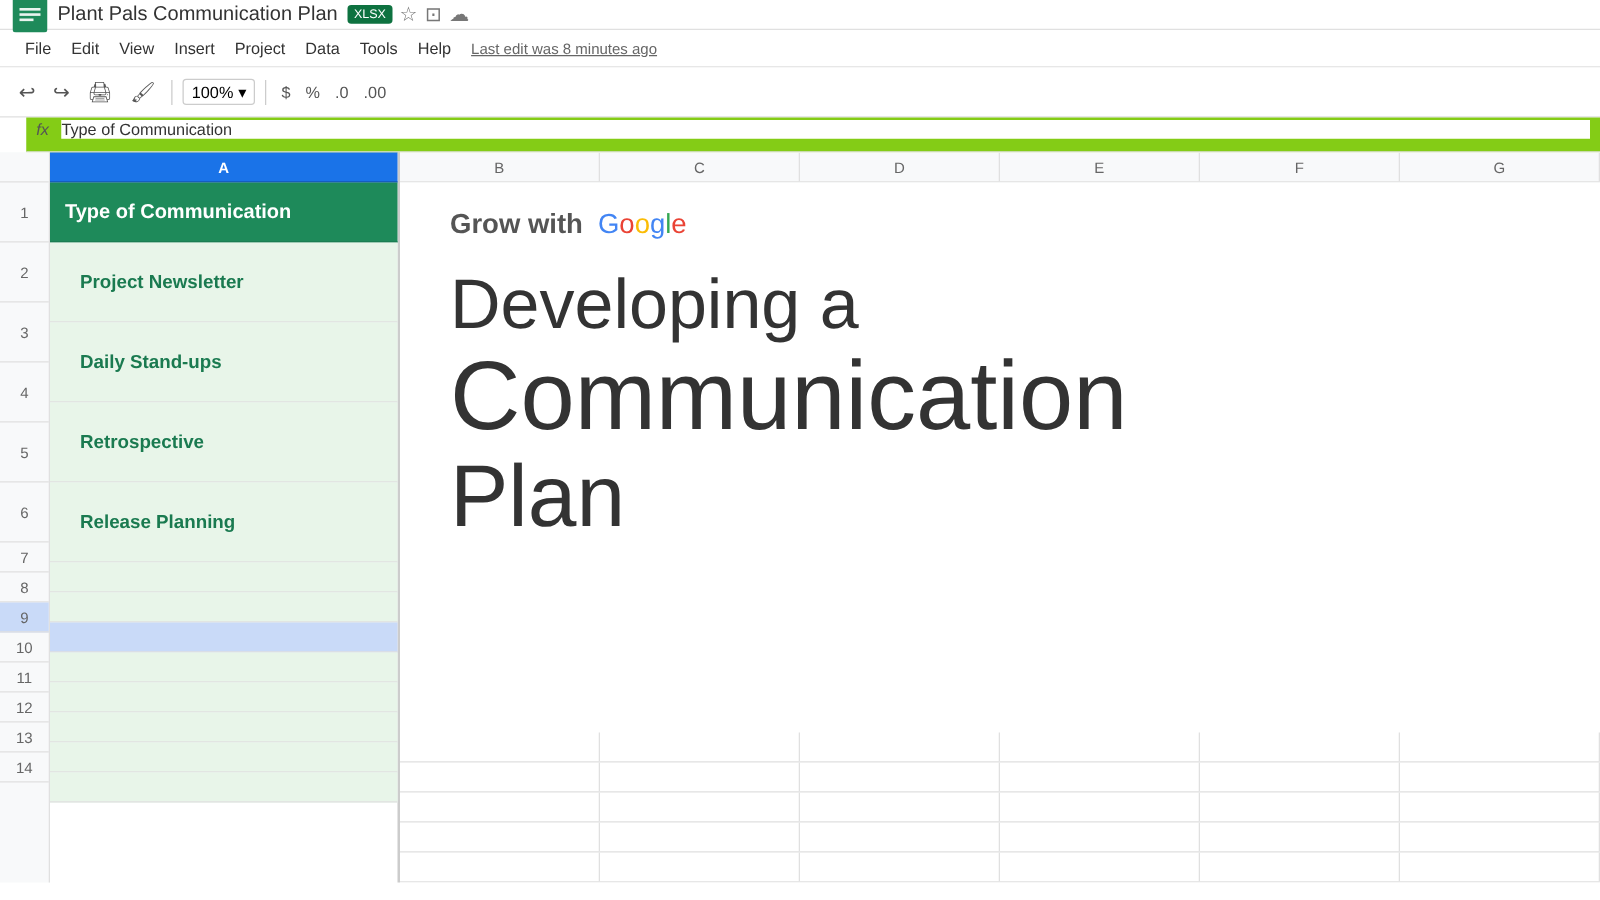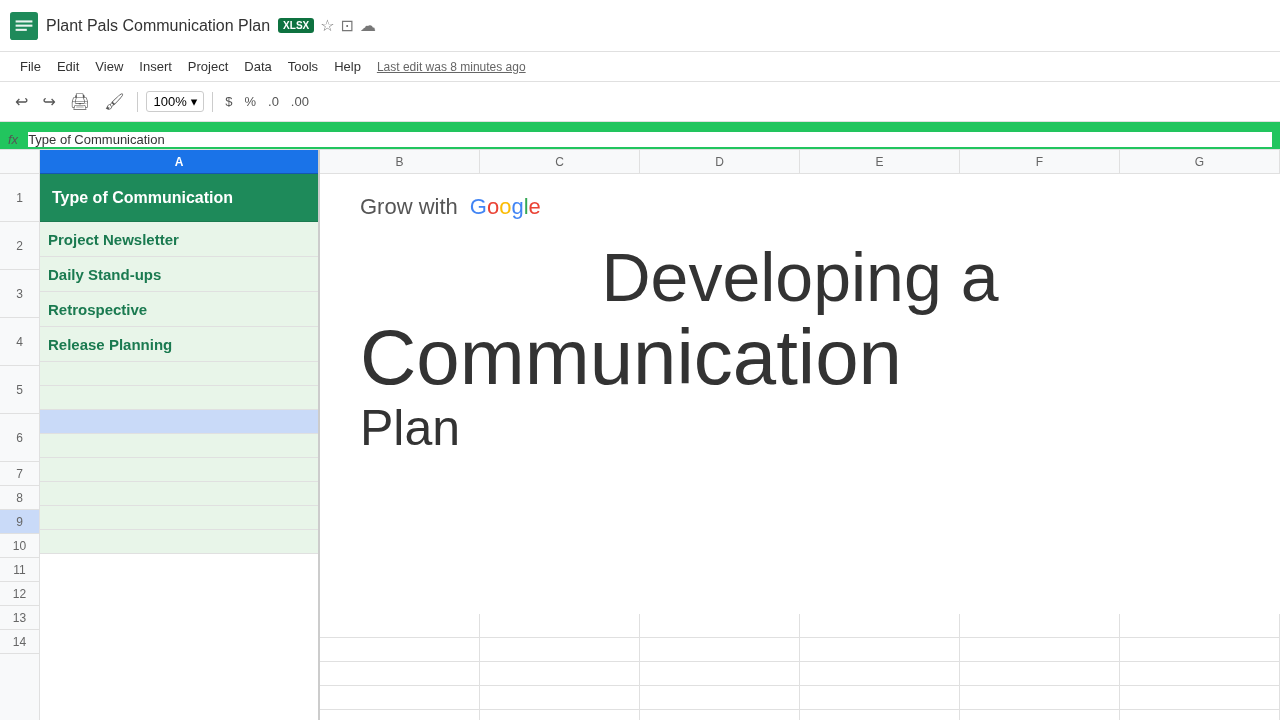--- a/index.html
+++ b/index.html
@@ -11,38 +11,38 @@
       background: #fff;
     }
 
     
     #title-bar {
       display: flex;
       align-items: center;
       padding: 6px 10px;
       background: #fff;
       border-bottom: 1px solid #e0e0e0;
-      height: 52px;
+      height: 24px;
     }
     #sheets-logo {
       width: 28px;
       height: 28px;
       margin-right: 8px;
     }
     #doc-title {
       font-size: 16px;
       color: #333;
       font-weight: normal;
       margin-right: 8px;
     }
     #xlsx-badge {
       background: #0e7240;
       color: #fff;
       font-size: 10px;
-      font-weight: bold;
+      font-weight: normal;
       padding: 2px 5px;
       border-radius: 3px;
       margin-right: 6px;
     }
     .title-icon {
       color: #777;
       font-size: 16px;
       margin-right: 6px;
       cursor: pointer;
     }
@@ -110,25 +110,26 @@
       font-size: 13px;
       padding: 3px 4px;
       cursor: pointer;
       color: #555;
       border-radius: 3px;
     }
 
     
     #formula-bar {
       display: flex;
-      align-items: flex-end;
+      align-items: flex-start;
       padding: 2px 8px;
-      background: #22c55e;
+      background: #84cc16;
       height: 28px;
       border-bottom: 1px solid #e0e0e0;
+      margin-left: 21px;
     }
     #fx-label {
       font-size: 13px;
       color: #555;
       margin-right: 10px;
       font-style: italic;
     }
     #formula-input {
       flex: 1;
       font-size: 13px;
@@ -192,24 +193,24 @@
       align-items: center;
       padding: 0 12px;
       border-bottom: 1px solid #1a7a50;
     }
     .cell-row1 span {
       font-size: 16px;
       font-weight: bold;
       color: #fff;
     }
     .cell-data {
-      height: 35px;
-      display: flex;
-      align-items: center;
-      padding: 0 8px;
+      height: 64px;
+      display: flex;
+      align-items: center;
+      padding: 0 24px;
       border-bottom: 1px solid #e0e0e0;
       background: #e8f5e9;
     }
     .cell-data span {
       font-size: 15px;
       font-weight: bold;
       color: #1a7a50;
     }
     .cell-empty {
       height: 24px;
@@ -254,21 +255,21 @@
     }
 
     #grow-with-google {
       display: flex;
       align-items: center;
       margin-bottom: 20px;
     }
     #grow-text {
       font-size: 22px;
       color: #555;
-      font-weight: 400;
+      font-weight: 700;
       margin-right: 6px;
     }
 
     #developing-text {
       font-size: 72px;
       font-weight: 400;
       color: #333;
       line-height: 1.1;
       font-family: 'Arial', sans-serif;
     }
@@ -443,23 +444,23 @@
     <div id="main-content">
 
       <div id="grow-with-google">
         <span id="grow-text">Grow with</span>
         <span style="margin-left:6px;">
           <span style="font-size:22px;font-weight:400;color:#4285f4;">G</span><span style="font-size:22px;font-weight:400;color:#ea4335;">o</span><span style="font-size:22px;font-weight:400;color:#fbbc05;">o</span><span style="font-size:22px;font-weight:400;color:#4285f4;">g</span><span style="font-size:22px;font-weight:400;color:#34a853;">l</span><span style="font-size:22px;font-weight:400;color:#ea4335;">e</span>
         </span>
       </div>
 
       <div id="developing-text">
-        <div style="font-size:68px;font-weight:400;color:#333;line-height:1.1;font-family:Arial,sans-serif;text-align:center;">Developing a</div>
+        <div style="font-size:56px;font-weight:400;color:#333;line-height:1.1;font-family:Arial,sans-serif;">Developing a</div>
         <div style="font-size:78px;font-weight:400;color:#333;line-height:1.1;font-family:Arial,sans-serif;">Communication</div>
-        <div style="font-size:50px;font-weight:400;color:#333;line-height:1.1;font-family:Arial,sans-serif;">Plan</div>
+        <div style="font-size:70px;font-weight:400;color:#333;line-height:1.1;font-family:Arial,sans-serif;">Plan</div>
       </div>
     </div>
 
     <div id="lower-grid">
       <div class="grid-row-line">
         <div class="grid-cell"></div>
         <div class="grid-cell"></div>
         <div class="grid-cell"></div>
         <div class="grid-cell"></div>
         <div class="grid-cell"></div>

